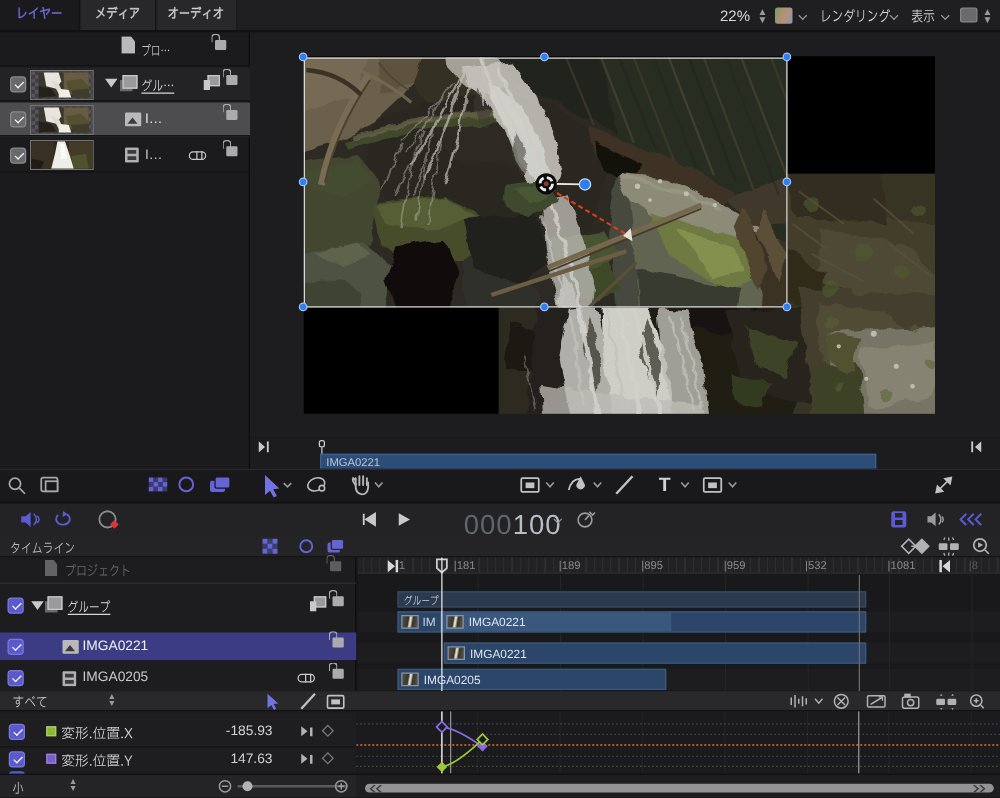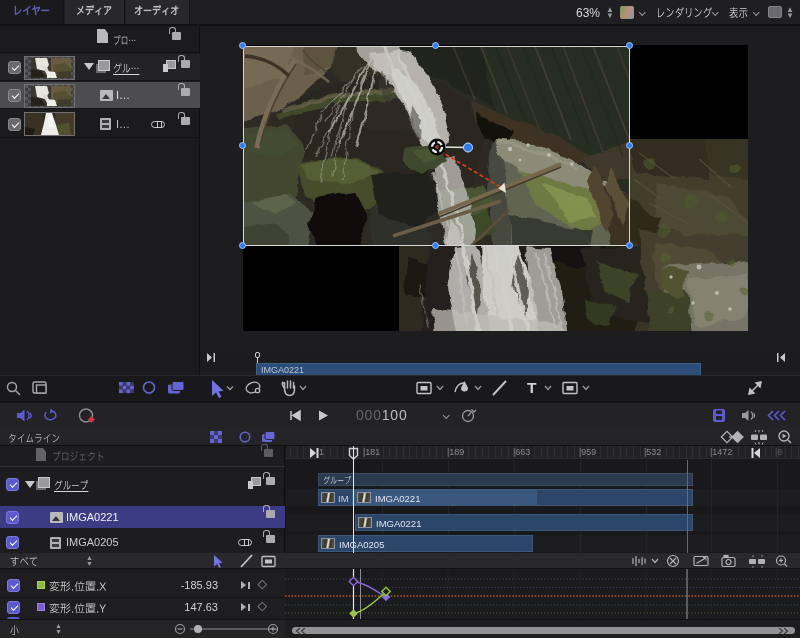--- a/index.html
+++ b/index.html
@@ -54,21 +54,21 @@
   <div class="abs" style="left:65px;top:0;width:60px;height:24px;background:#28282a;border-right:1px solid #141416;display:flex;align-items:center;justify-content:center">
       <svg width="38" height="14" viewBox="0 0 38 14" style="display:block">
         <path transform="translate(0,9.5) scale(0.82,1)" d="M8.79 -1.41Q7.66 -2.47 6.39 -3.45Q4.58 -1.02 1.80 0.09L1.37 -0.62Q4.06 -1.67 5.74 -3.94Q4.11 -5.14 2.68 -5.97L3.12 -6.61Q4.66 -5.70 6.17 -4.59Q7.19 -6.19 7.92 -8.56L8.70 -8.30Q7.96 -5.88 6.83 -4.10Q8.21 -3.04 9.27 -2.03Z M20.84 -9.26Q21.41 -8.30 21.82 -7.29L21.24 -7.03Q20.73 -8.19 20.22 -9.00ZM19.97 -6.55Q19.59 -7.54 18.98 -8.54L19.61 -8.81Q20.24 -7.69 20.58 -6.80ZM12.92 -8.13H18.86V-7.36H12.92ZM11.94 -4.65V-5.41H20.94V-4.65H16.96V-3.99Q16.96 -2.34 16.23 -1.29Q15.49 -0.25 13.94 0.39L13.50 -0.32Q14.93 -0.92 15.55 -1.76Q16.17 -2.60 16.17 -3.99V-4.65Z M30.79 -6.28Q29.68 -5.13 28.22 -4.19V0.60H27.43V-3.70Q25.89 -2.80 24.01 -2.10L23.68 -2.84Q25.54 -3.48 27.28 -4.53Q29.01 -5.58 30.26 -6.87Z M38.99 -4.32Q40.08 -4.82 40.84 -5.57Q41.60 -6.32 41.95 -7.19H34.24V-7.94H42.76V-7.21Q42.40 -6.12 41.55 -5.20Q40.7 -4.29 39.47 -3.66ZM34.77 -0.50Q35.86 -0.93 36.50 -1.44Q37.15 -1.94 37.46 -2.65Q37.76 -3.35 37.76 -4.37V-5.96H38.55V-4.36Q38.55 -3.17 38.19 -2.33Q37.82 -1.49 37.09 -0.88Q36.35 -0.27 35.17 0.20Z" fill="#d6d6d8" stroke="#d6d6d8" stroke-width="0.45"></path>
       </svg>
     </div>
   <div class="abs" style="left:126px;top:0;width:64px;height:24px;background:#28282a;border-right:1px solid #141416;display:flex;align-items:center;justify-content:center">
       <svg width="47" height="14" viewBox="0 0 47 14" style="display:block">
         <path transform="translate(0,9.5) scale(0.82,1)" d="M9.98 -6.77V-6.05H7.46V-0.57Q7.46 0.20 6.61 0.20H4.69L4.53 -0.52H6.69V-5.95H6.63Q6.25 -4.72 4.78 -3.39Q3.31 -2.05 1.45 -1.02L1.01 -1.71Q4.35 -3.51 6.21 -6.05H1.34V-6.77H6.69V-8.77H7.46V-6.77Z M20.9 -3.76H12.1V-4.59H20.9Z M31.84 -9.26Q32.41 -8.30 32.82 -7.29L32.24 -7.03Q31.73 -8.19 31.22 -9.00ZM30.97 -6.55Q30.59 -7.54 29.98 -8.54L30.61 -8.81Q31.24 -7.69 31.58 -6.80ZM23.92 -8.13H29.86V-7.36H23.92ZM22.94 -4.65V-5.41H31.94V-4.65H27.96V-3.99Q27.96 -2.34 27.23 -1.29Q26.49 -0.25 24.94 0.39L24.50 -0.32Q25.93 -0.92 26.55 -1.76Q27.17 -2.60 27.17 -3.99V-4.65Z M41.8 -6.28Q40.68 -5.13 39.22 -4.19V0.60H38.43V-3.70Q36.89 -2.80 35.01 -2.10L34.68 -2.84Q36.54 -3.48 38.28 -4.53Q40.01 -5.58 41.26 -6.87Z M53.98 -6.77V-6.05H51.46V-0.57Q51.46 0.20 50.61 0.20H48.69L48.53 -0.52H50.69V-5.95H50.63Q50.25 -4.72 48.78 -3.39Q47.31 -2.05 45.45 -1.02L45.01 -1.71Q48.35 -3.51 50.21 -6.05H45.34V-6.77H50.69V-8.77H51.46V-6.77Z" fill="#d6d6d8" stroke="#d6d6d8" stroke-width="0.45"></path>
       </svg>
     </div>
-  <div class="abs txt" style="left:576px;top:6px;font-size:12px;color:#d8d8da">63%</div>
+  <div class="abs txt" style="left:576px;top:6px;font-size:12px;color:#d8d8da">22%</div>
   <div class="abs" style="left:606px;top:7px;color:#9a9a9c;font-size:8px;line-height:6px">▲<br>▼</div>
   <div class="abs" style="left:620px;top:6px;width:14px;height:13px;border-radius:2px;background:linear-gradient(110deg,#7f9a5f,#b8907a 55%,#8a98aa)"></div>
   <div class="abs chev" style="left:639px;top:10px"></div>
   <div class="abs" style="left:656px;top:7px">
       <svg width="58" height="15" viewBox="0 0 58 15" style="display:block">
         <path transform="translate(0,10.3) scale(0.78,1)" d="M2.61 -0.04V-9.16H3.46V-0.9Q5.47 -1.16 7.17 -2.35Q8.88 -3.54 9.92 -5.53L10.59 -5.00Q9.49 -2.92 7.62 -1.61Q5.76 -0.31 3.46 -0.04Z M17.48 -6.12Q15.76 -7.28 13.77 -8.20L14.20 -8.96Q16.21 -8.01 17.96 -6.84ZM13.92 -1.05Q16.03 -1.45 17.52 -2.21Q19.00 -2.98 20.07 -4.24Q21.13 -5.50 21.92 -7.41L22.65 -6.92Q21.46 -4.00 19.43 -2.4Q17.41 -0.79 14.16 -0.18Z M34.8 -10.16Q35.4 -9.18 35.84 -8.07L35.20 -7.8Q34.71 -8.96 34.14 -9.88ZM33.43 -9.78Q34.10 -8.60 34.46 -7.66L33.96 -7.45Q33.67 -4.48 31.83 -2.45Q29.98 -0.42 26.92 0.44L26.54 -0.34Q29.25 -1.11 30.88 -2.7Q29.53 -3.85 28.04 -4.81L28.57 -5.43Q30.07 -4.45 31.46 -3.33Q32.73 -4.89 33.06 -7.03H28.30Q27.75 -6.21 27.10 -5.53Q26.46 -4.86 25.58 -4.2L25.03 -4.86Q27.51 -6.67 28.71 -9.50L29.53 -9.27Q29.24 -8.56 28.8 -7.83H33.62Q33.25 -8.71 32.76 -9.50Z M40.03 -0.62Q41.62 -1.02 42.57 -1.57Q43.51 -2.13 43.96 -3.03Q44.41 -3.92 44.41 -5.31V-9.26H45.27V-5.31Q45.27 -3.72 44.76 -2.64Q44.24 -1.56 43.17 -0.87Q42.10 -0.19 40.39 0.22ZM39.36 -3.63H38.49V-9.18H39.36Z M53.48 -6.12Q51.76 -7.28 49.77 -8.20L50.20 -8.96Q52.21 -8.01 53.96 -6.84ZM49.92 -1.05Q52.03 -1.45 53.51 -2.21Q55.00 -2.98 56.07 -4.24Q57.13 -5.50 57.92 -7.41L58.65 -6.92Q57.46 -4.00 55.44 -2.4Q53.41 -0.79 50.16 -0.18Z M70.72 -10.03Q71.38 -8.97 71.78 -8.02L71.16 -7.74Q70.64 -8.89 70.08 -9.74ZM69.37 -9.62Q70.08 -8.46 70.41 -7.59L69.87 -7.36Q69.58 -4.44 67.76 -2.42Q65.94 -0.40 62.92 0.46L62.53 -0.33Q65.31 -1.12 66.93 -2.81Q68.55 -4.5 68.95 -6.97H64.34Q63.81 -6.19 63.15 -5.51Q62.49 -4.83 61.60 -4.16L61.05 -4.82Q62.35 -5.77 63.26 -6.91Q64.17 -8.06 64.75 -9.46L65.58 -9.24Q65.22 -8.38 64.84 -7.78H69.55Q69.18 -8.58 68.71 -9.33Z" fill="#d8d8da"></path>
       </svg>
     </div>
   <div class="abs chev" style="left:712px;top:10px"></div>
   <div class="abs" style="left:729px;top:7px">
@@ -478,21 +478,21 @@
       <path d="M583 10 l3 3.5 3-3.5" stroke="#9a9a9c" fill="none" stroke-width="1.3"></path>
     </g>
     <g stroke="#c2c2c4" stroke-width="1.4" fill="#c2c2c4">
       <line x1="749" y1="18" x2="761" y2="6"></line>
       <path d="M749 18 l1 -5 l4 4 z M761 6 l-1 5 l-4 -4 z"></path>
     </g>
   </svg>
 </div>
 
 <div class="abs" style="left:0;top:403px;width:800px;height:25px;background:#232325" id="transport">
-  <div class="abs" style="left:356px;top:4px;font-size:14px;letter-spacing:0.8px;color:#62656b">000<span style="color:#b9bdc5">100</span></div>
+  <div class="abs" style="left:371px;top:4px;font-size:22px;letter-spacing:0.8px;color:#62656b">000<span style="color:#b9bdc5">100</span></div>
   <div class="abs chev" style="left:443px;top:10px"></div>
   <svg class="abs" style="left:0;top:0" width="800" height="25" viewBox="0 0 800 25">
     <g fill="#5b5bd6">
       <path d="M17 10 h3.5 l4 -3.5 v12 l-4 -3.5 h-3.5 z"></path>
       <path d="M27 8 a6 6 0 0 1 0 9 M29.5 9.8 a3 3 0 0 1 0 5.4" stroke="#5b5bd6" fill="none" stroke-width="1.3"></path>
     </g>
     <g stroke="#5b5bd6" fill="none" stroke-width="1.5">
       <path d="M46.5 9 a5.5 4.5 0 1 0 7 -0.5"></path>
       <path d="M50.5 5.5 l3.5 3 l-4 2 z" fill="#5b5bd6" stroke="none"></path>
     </g>
@@ -608,24 +608,24 @@
   <div class="abs" id="tracks" style="left:286px;top:0;width:514px;height:107px;background:#19191b">
 
     <div class="abs" style="left:0;top:0;width:514px;height:13px;background:repeating-linear-gradient(90deg,#2e2e32 0 1px,transparent 1px 6.585px),#222224;background-position:31px 0;border-bottom:1px solid #2c2c2e" id="ruler">
       <svg class="abs" style="left:24px;top:2px" width="10" height="10">
           <path d="M0 0 l6 5 l-6 5 z" fill="#d8d8da"></path>
           <rect x="6.5" y="0" width="2" height="10" fill="#d8d8da"></rect>
         </svg>
       <div class="rlbl" style="left:33px">1</div>
       <div class="rlbl" style="left:77px">|181</div>
       <div class="rlbl" style="left:161px">|189</div>
-      <div class="rlbl" style="left:227px">|663</div>
+      <div class="rlbl" style="left:227px">|895</div>
       <div class="rlbl" style="left:293px">|959</div>
       <div class="rlbl" style="left:358px">|532</div>
-      <div class="rlbl" style="left:424px">|1472</div>
+      <div class="rlbl" style="left:424px">|1081</div>
       <svg class="abs" style="left:464px;top:2px" width="10" height="10">
           <path d="M10 0 l-6 5 l6 5 z" fill="#d8d8da"></path>
           <rect x="1.5" y="0" width="2" height="10" fill="#d8d8da"></rect>
         </svg>
       <div class="rlbl" style="left:489px;opacity:.5">|8</div>
       <div class="abs" style="left:62px;top:0;width:11px;height:13px">
         <svg width="11" height="13">
             <path d="M1.5 1.5 h8 v7 l-4 3.5 l-4 -3.5 z" fill="#2a2a2c" stroke="#d0d0d2" stroke-width="1.4"></path>
           </svg>
       </div>

